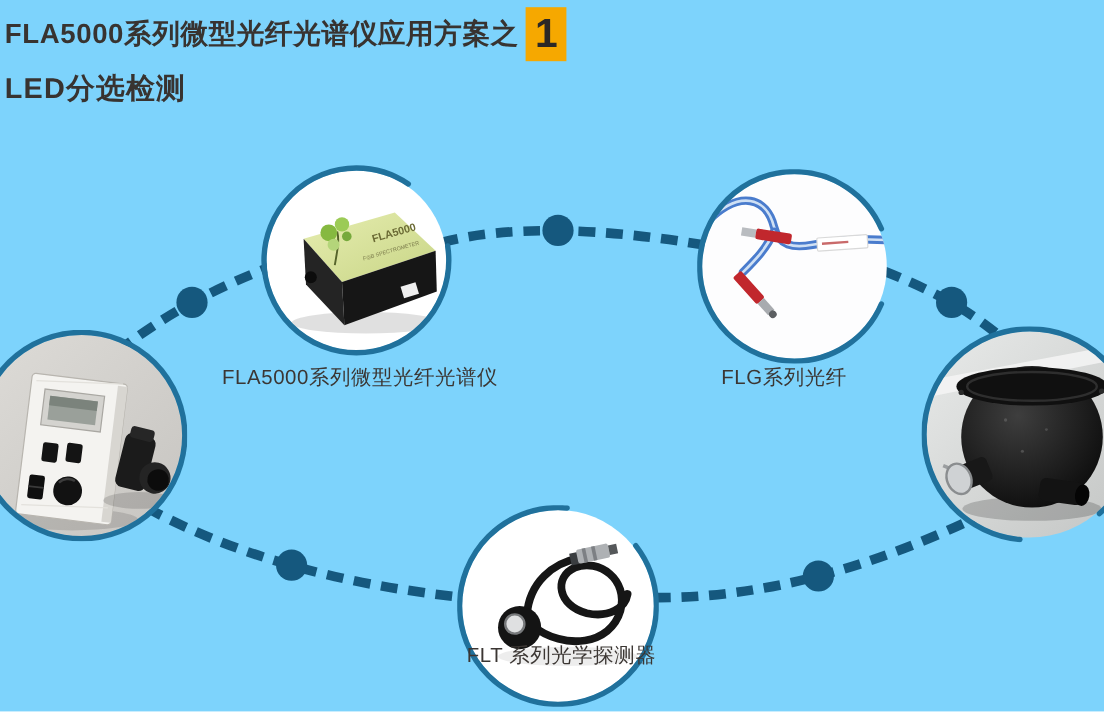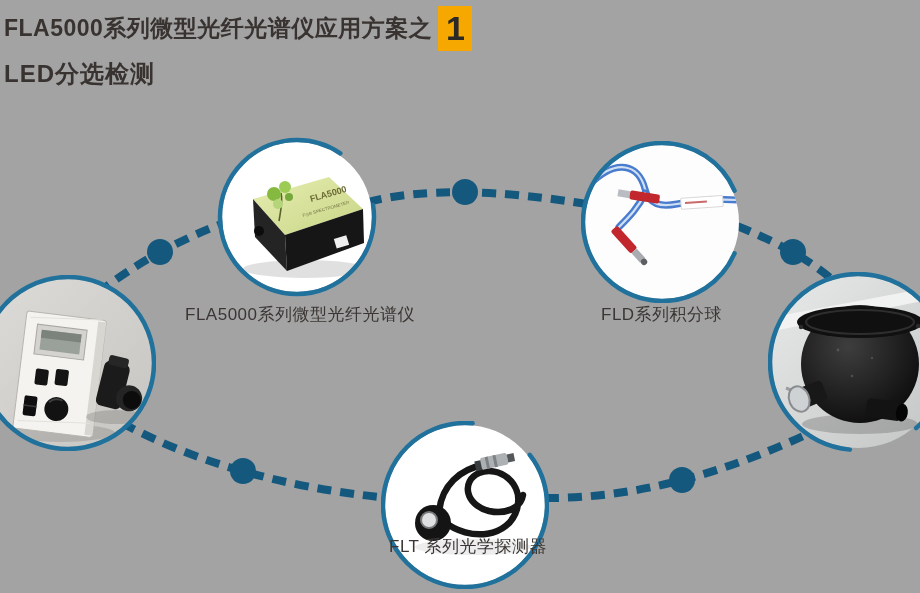--- a/index.html
+++ b/index.html
@@ -1,17 +1,17 @@
 <!DOCTYPE html>
 <html><head>
 <meta charset="utf-8">
 <style>
   html,body{margin:0;padding:0;background:#ffffff;}
   #canvas{
-    position:relative;width:920px;height:593px;overflow:hidden;background:#a3a3a3;
+    position:relative;width:920px;height:593px;overflow:hidden;background:#7dd3fc;
     font-family:"Liberation Sans","DejaVu Sans",sans-serif;
   }
   
   .hdr{position:absolute;left:4px;top:6px;z-index:5;}
   .hdr-line1{display:flex;align-items:flex-start;}
   .title1{
     font-size:23px;font-weight:bold;color:#383330;line-height:45px;letter-spacing:.5px;
   }
   .badge{
     width:34px;height:45px;margin-left:6px;background:#F6A800;
@@ -230,16 +230,16 @@
           <rect x="121" y="82" width="20" height="10" rx="3" fill="#262626"></rect>
           <circle cx="150" cy="120" r="13" fill="#242424"></circle>
           <circle cx="153" cy="121" r="9" fill="#0c0c0c"></circle>
         </g>
       </g>
       <circle cx="88" cy="88" r="86" fill="none" stroke="#20719C" stroke-width="4.5" stroke-linecap="round" pathLength="100" stroke-dasharray="87 13" stroke-dashoffset="40.5"></circle>
     </svg>
   </div>
 
   <div class="lbl lbl-spectrometer">FLA5000系列微型光纤光谱仪</div>
-  <div class="lbl lbl-fiber">FLD系列积分球</div>
+  <div class="lbl lbl-fiber">FLG系列光纤</div>
   <div class="lbl lbl-detector">FLT 系列光学探测器</div>
 
 </div>
 
 </body></html>

